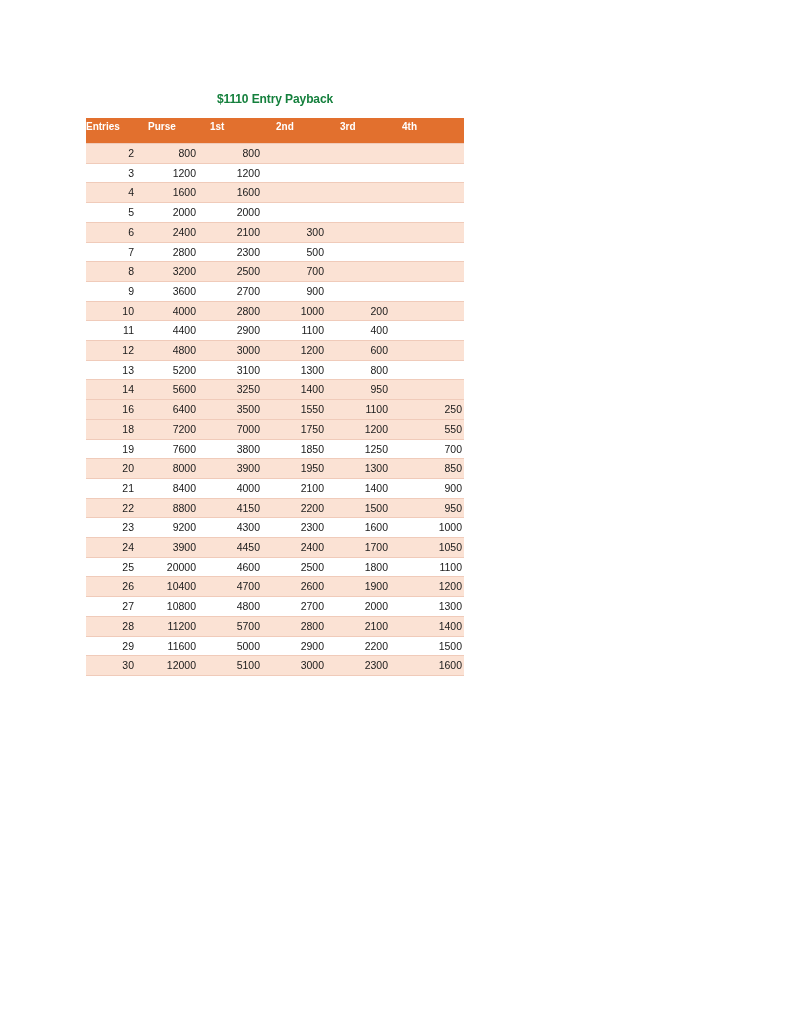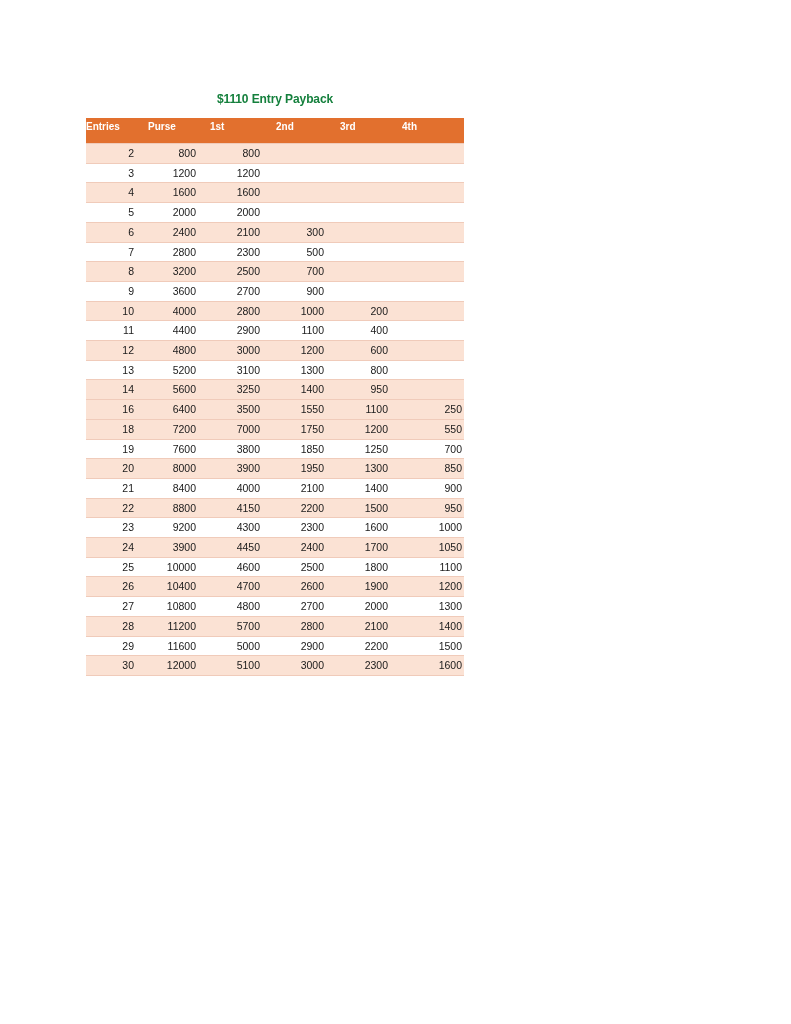--- a/index.html
+++ b/index.html
@@ -280,21 +280,21 @@
           <tr class="odd">
             <td class="col-entries">24</td>
             <td class="col-purse">3900</td>
             <td class="col-1st">4450</td>
             <td class="col-2nd">2400</td>
             <td class="col-3rd">1700</td>
             <td class="col-4th">1050</td>
           </tr>
           <tr class="even">
             <td class="col-entries">25</td>
-            <td class="col-purse">10000</td>
+            <td class="col-purse">20000</td>
             <td class="col-1st">4600</td>
             <td class="col-2nd">2500</td>
             <td class="col-3rd">1800</td>
             <td class="col-4th">1100</td>
           </tr>
           <tr class="odd">
             <td class="col-entries">26</td>
             <td class="col-purse">10400</td>
             <td class="col-1st">4700</td>
             <td class="col-2nd">2600</td>

